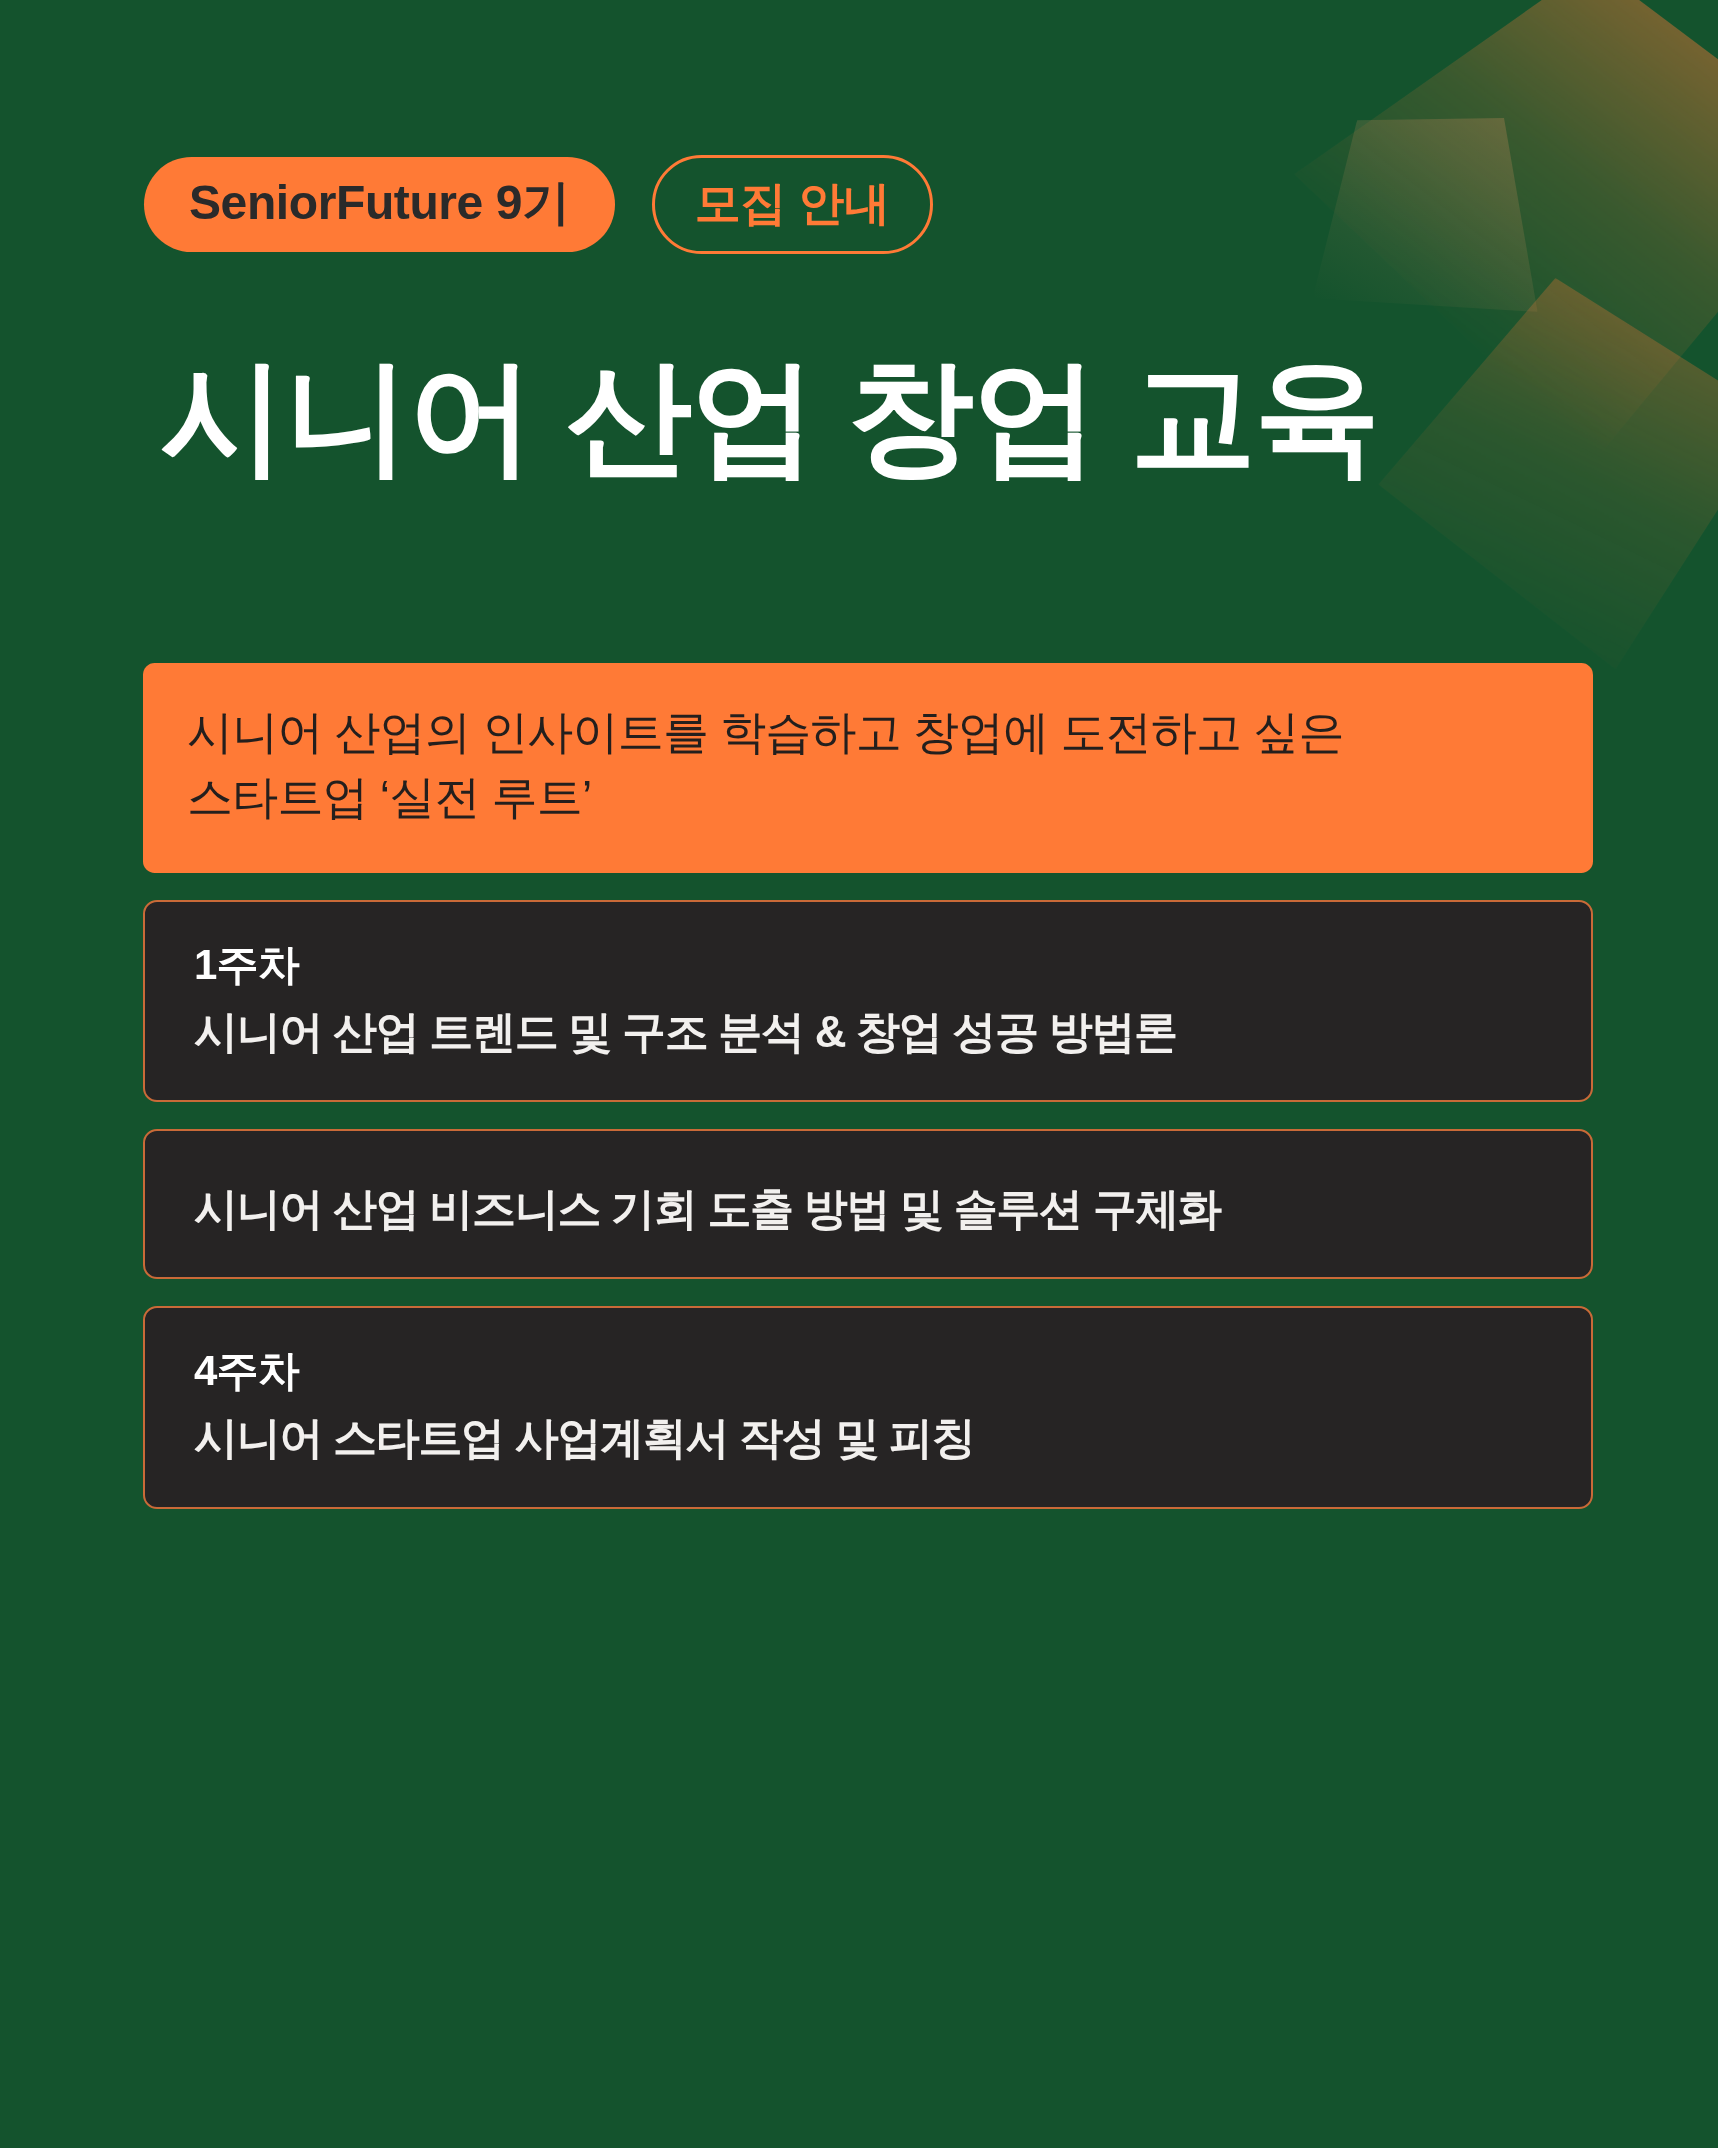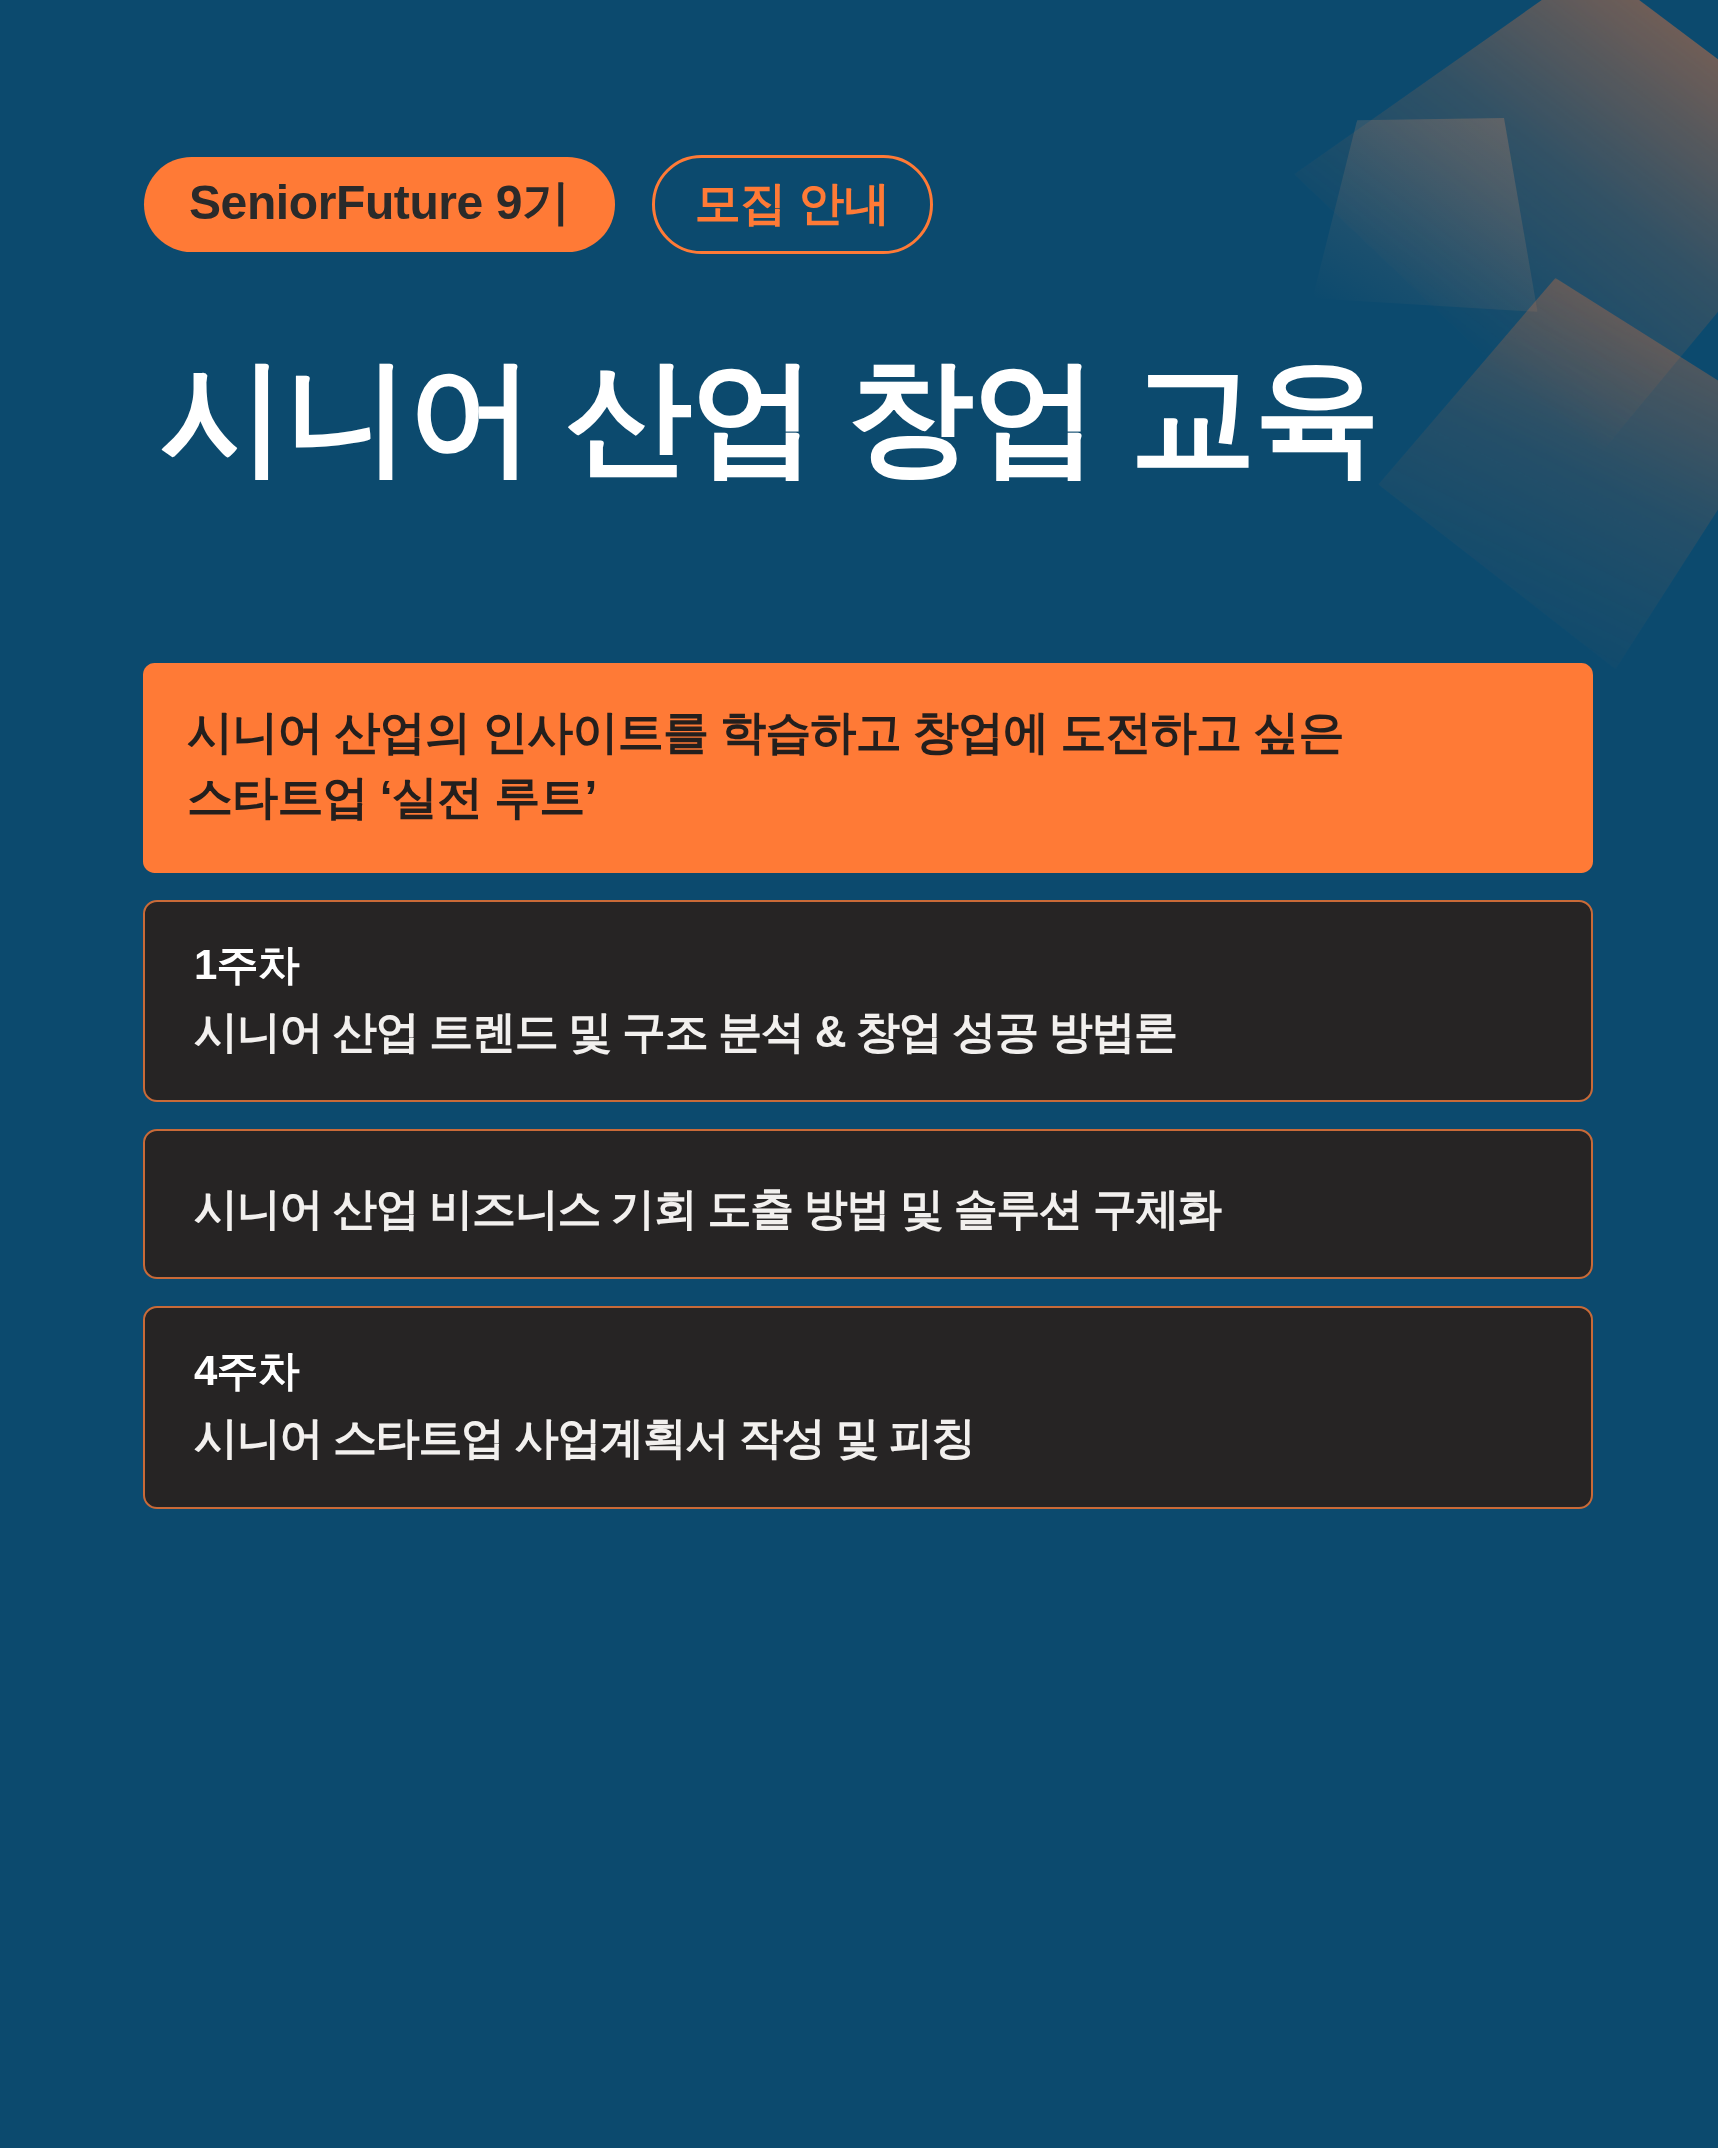--- a/index.html
+++ b/index.html
@@ -9,21 +9,21 @@
     height: 2148px;
     background: #1c1b1b;
     font-family: "Liberation Sans", sans-serif;
     overflow: hidden;
   }
 
   .poster {
     position: relative;
     width: 1718px;
     height: 2148px;
-    background: #0c4a6e;
+    background: #14532d;
     overflow: hidden;
   }
 
   
   .shard {
     position: absolute;
     pointer-events: none;
   }
   .shard-a {
     top: -34px;
@@ -107,21 +107,21 @@
   .subtitle-box {
     position: absolute;
     top: 663px;
     left: 143px;
     width: 1450px;
     background: #ff7a36;
     border-radius: 11.7px;
     padding: 37px 44px 42px;
     color: #241f1d;
     font-size: 46px;
-    font-weight: 700;
+    font-weight: 400;
     line-height: 1.42;
     letter-spacing: -0.8px;
   }
 
   
   .cards {
     position: absolute;
     top: 900px;
     left: 143px;
     width: 1450px;

